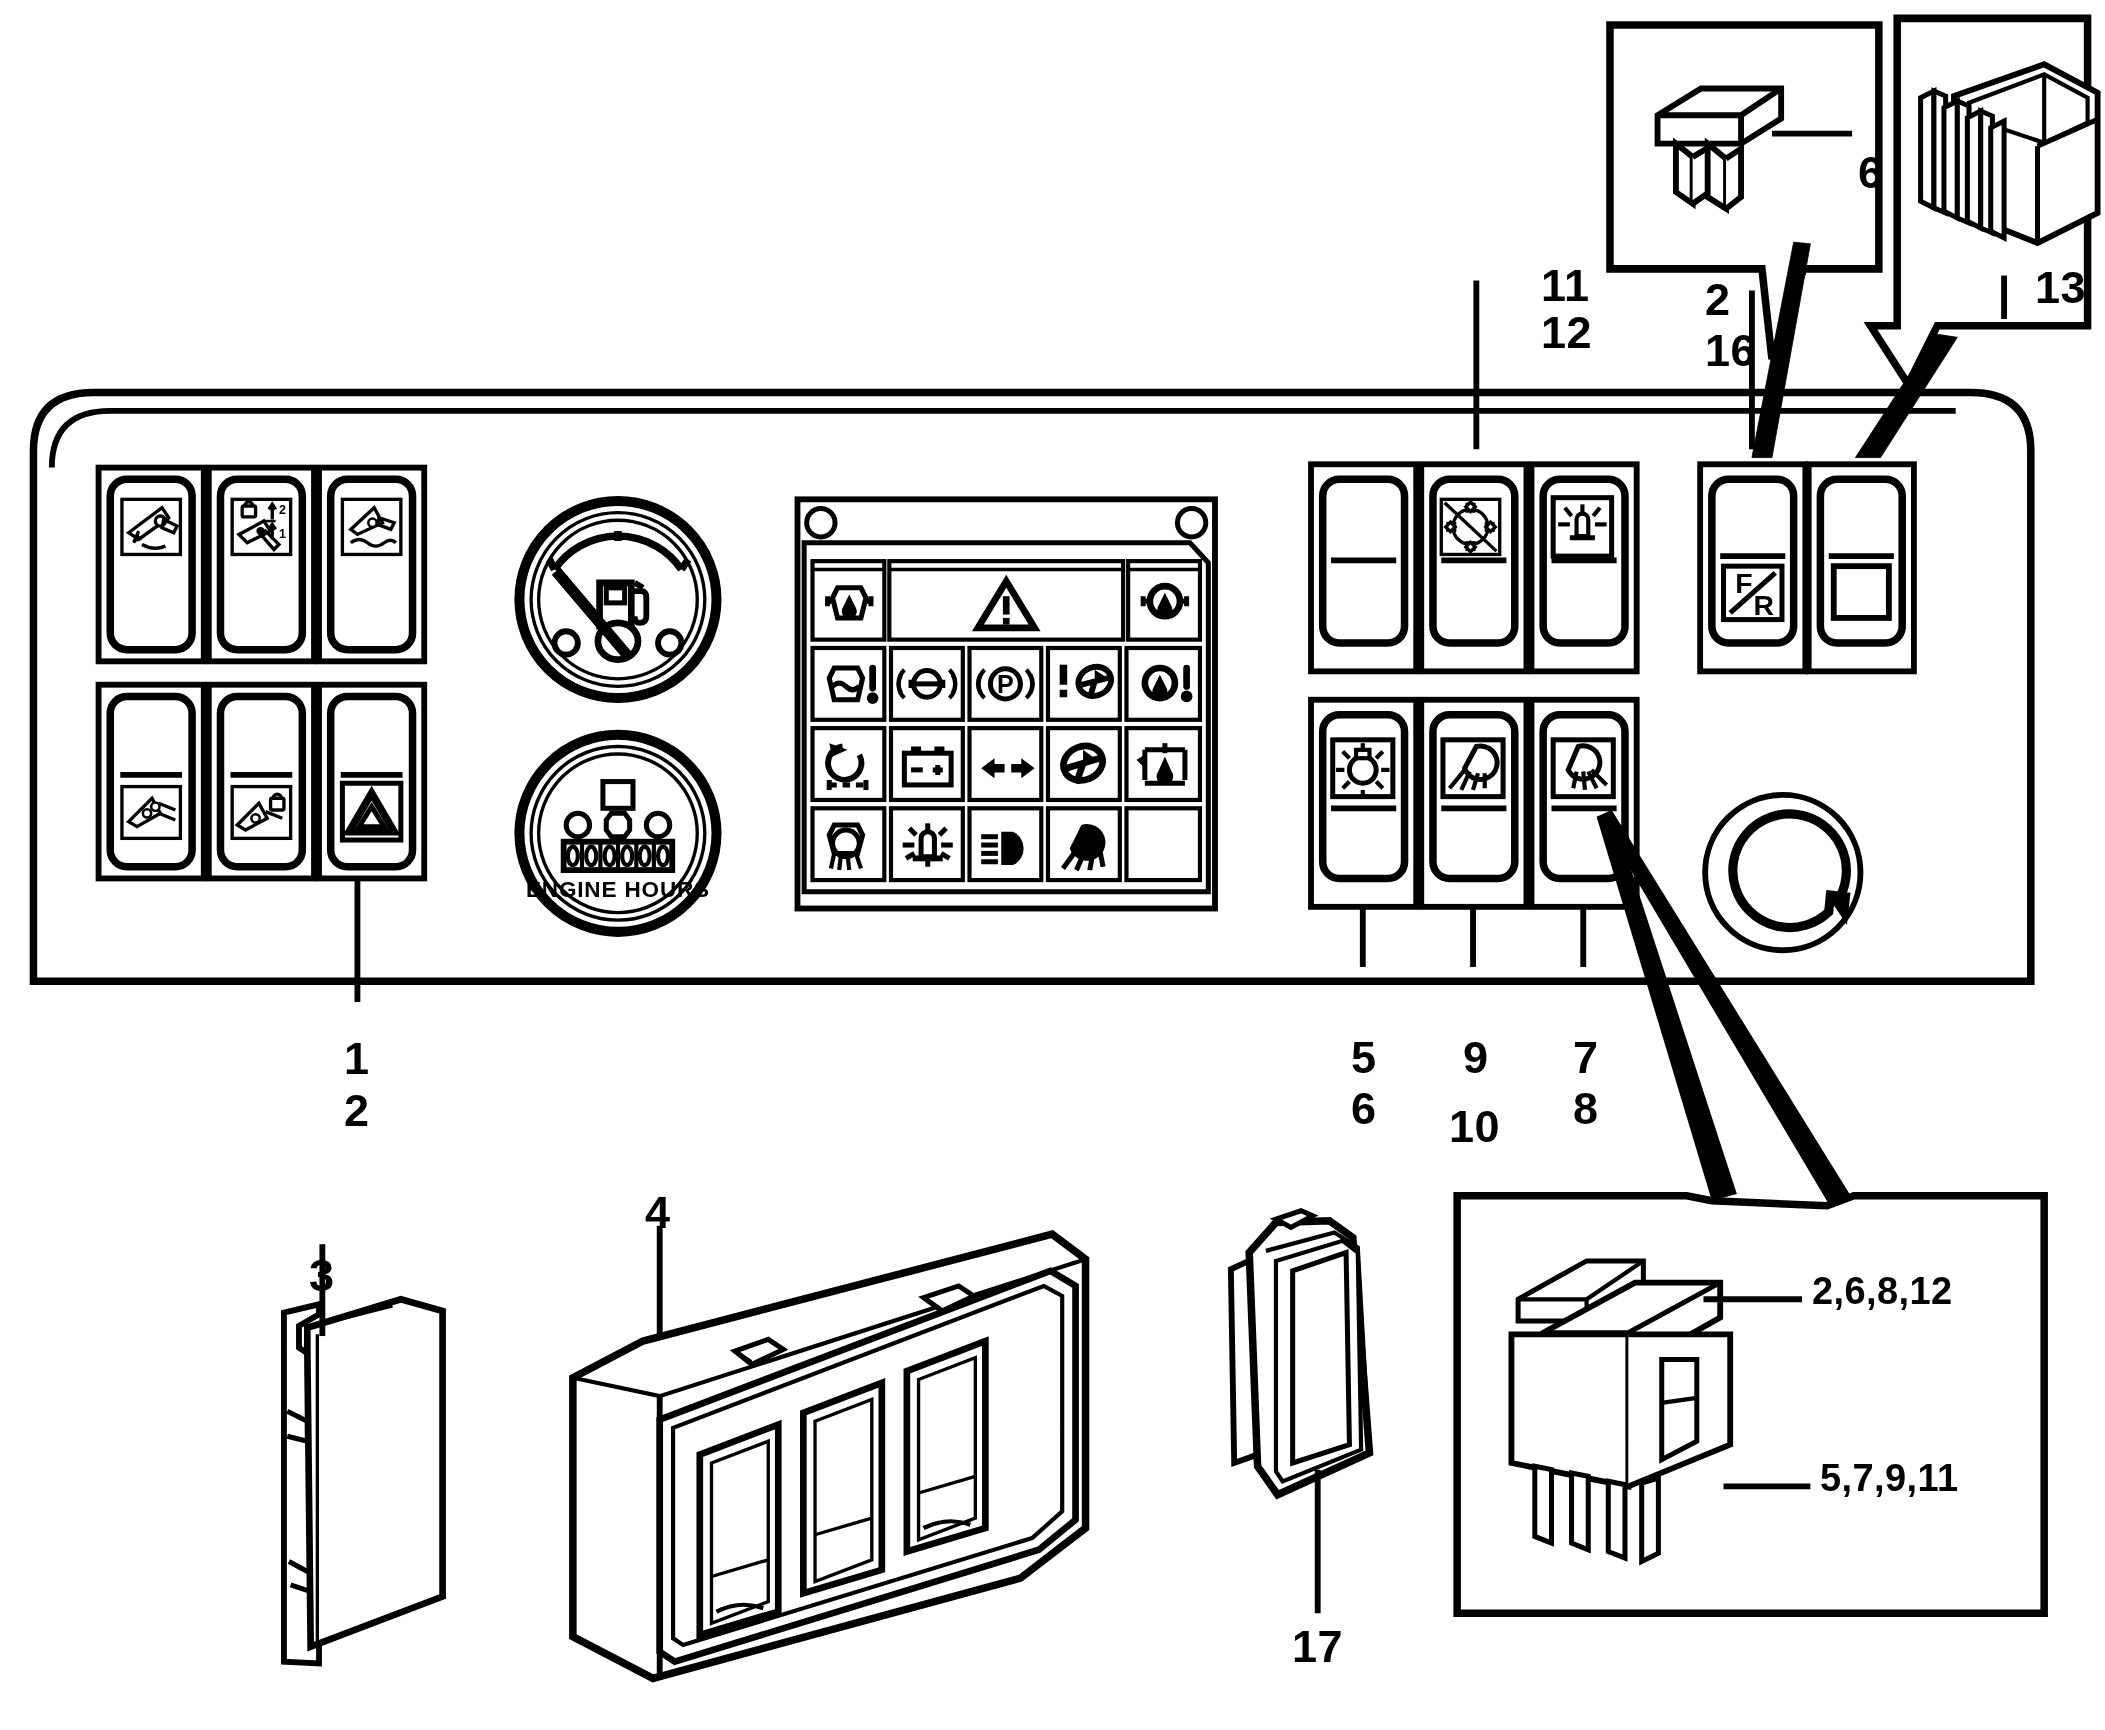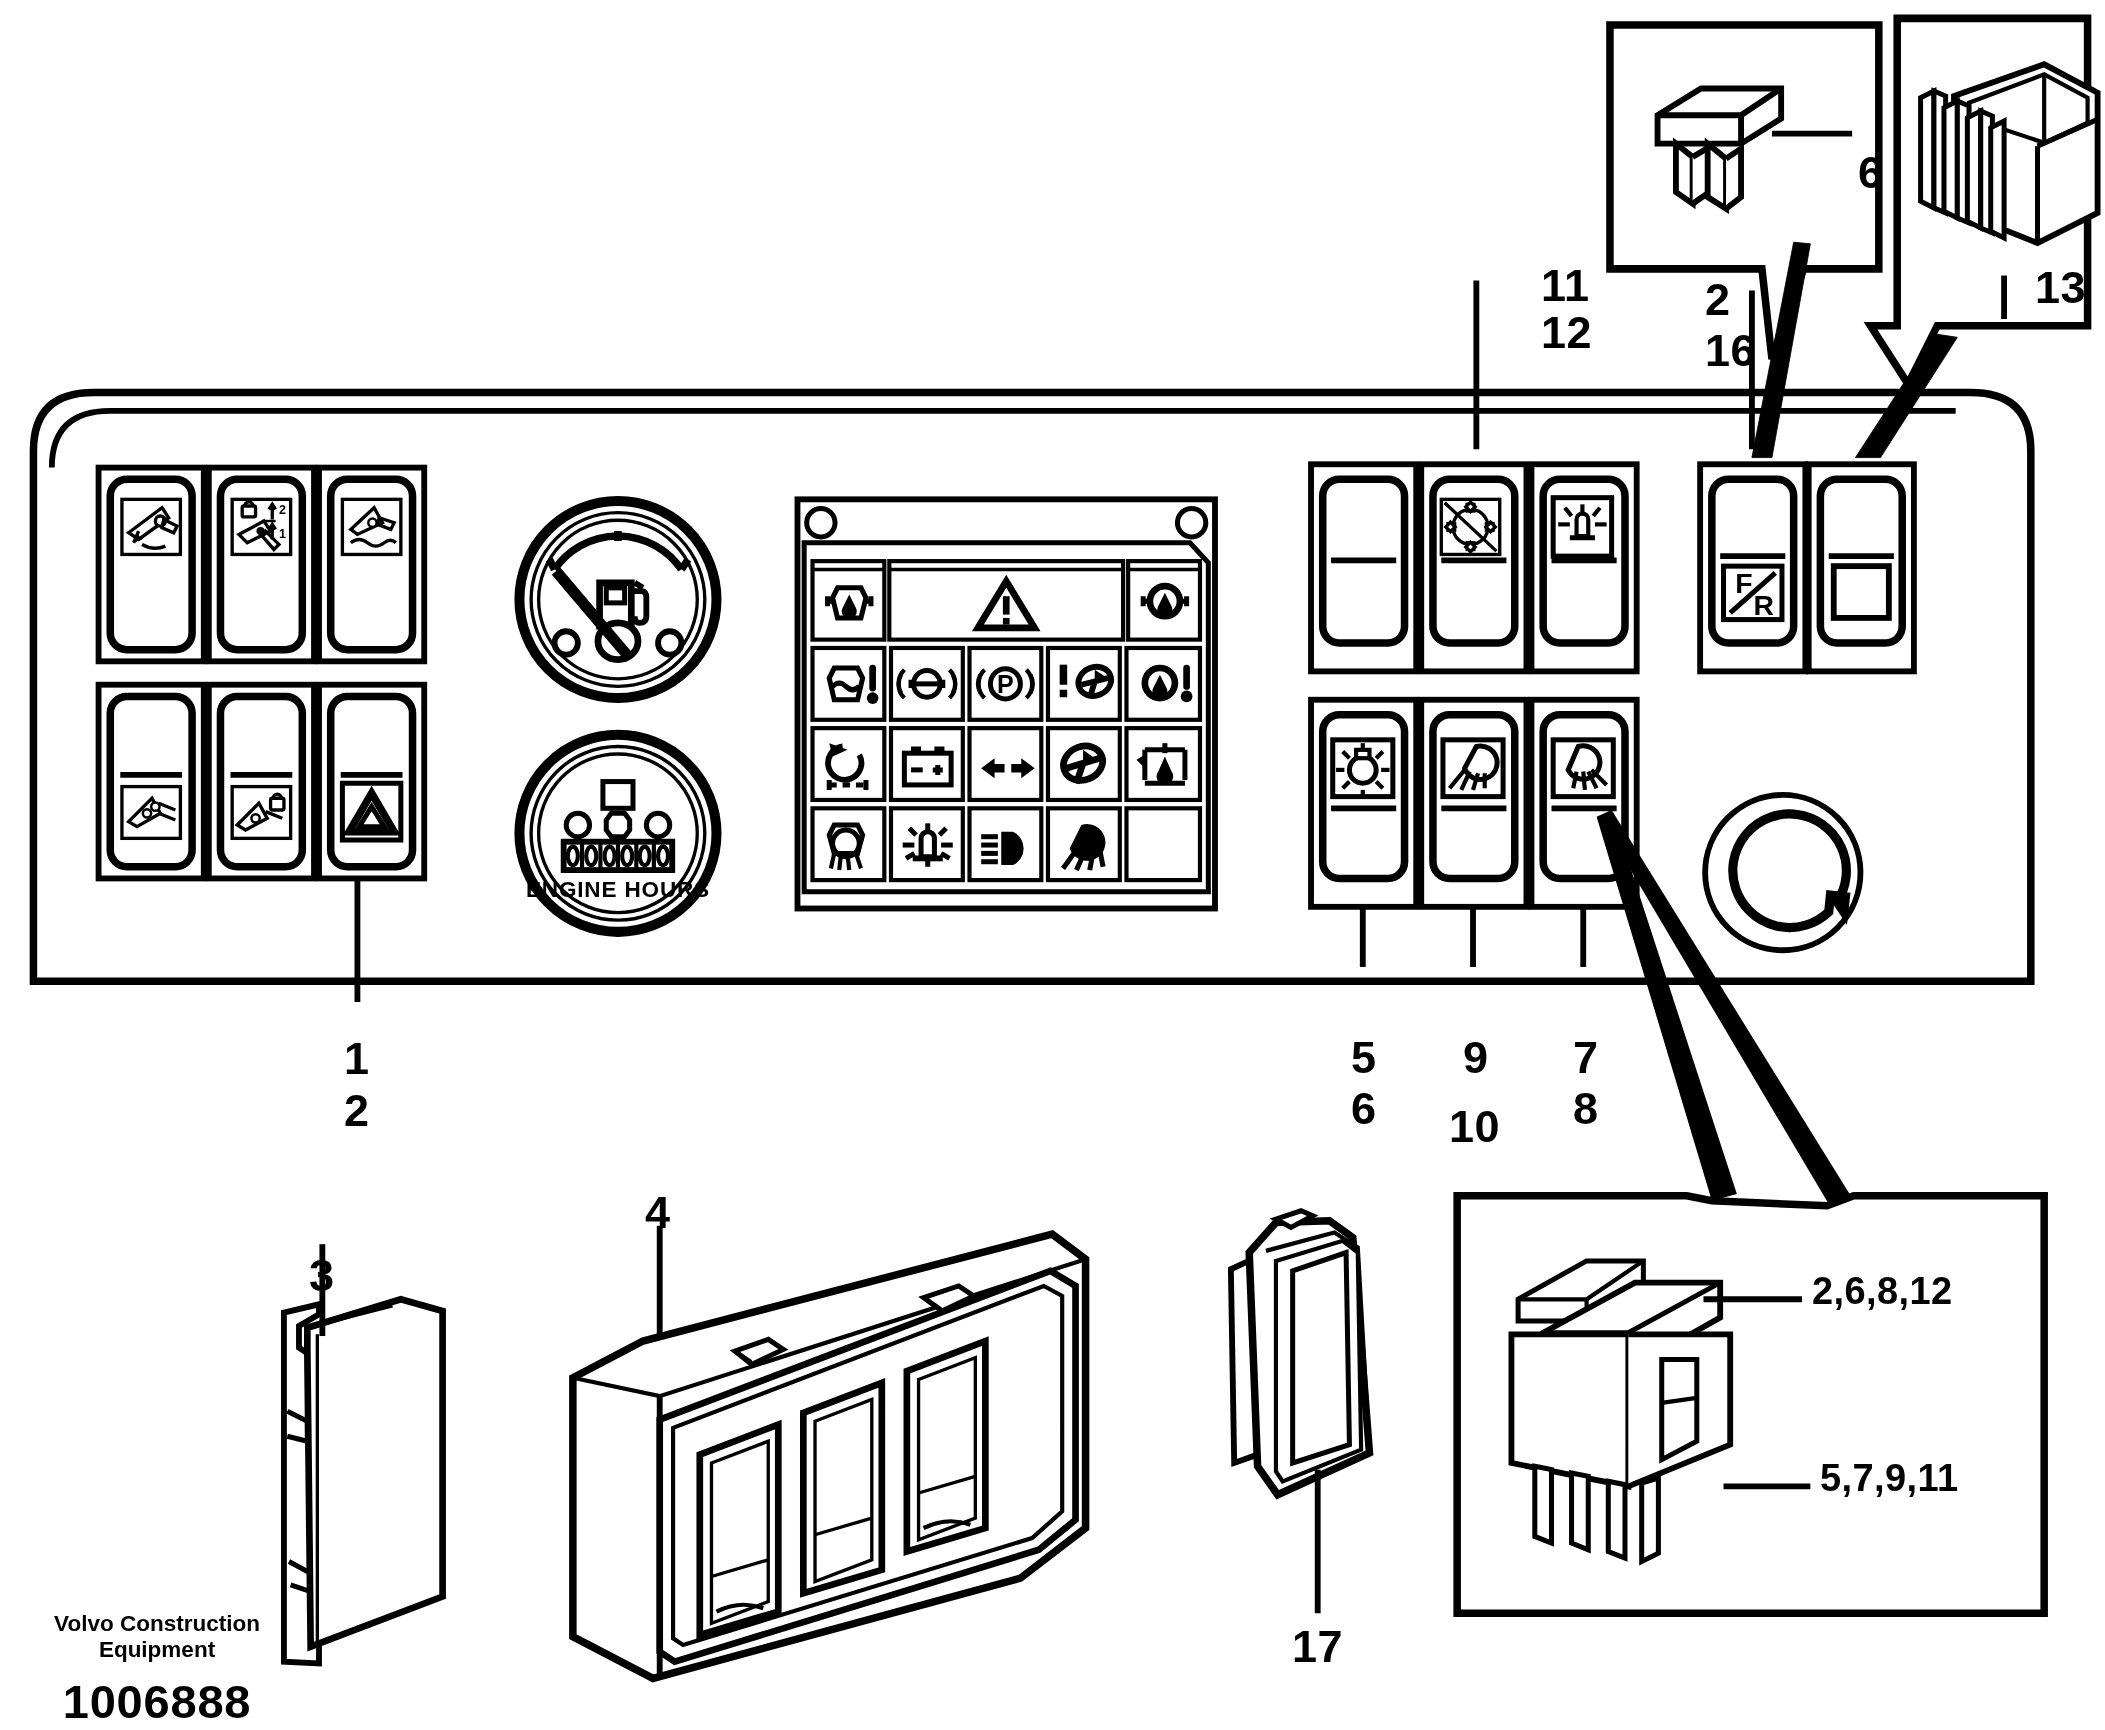--- a/index.html
+++ b/index.html
@@ -614,20 +614,15 @@
 <div class="callout c-lg" style="left:1858px;top:149px;">6</div>
 <div class="callout c-lg" style="left:2035px;top:264px;">13</div>
 
 <div class="callout c-lg" style="left:309px;top:1252px;">3</div>
 <div class="callout c-lg" style="left:645px;top:1189px;">4</div>
 <div class="callout c-lg" style="left:1292px;top:1623px;text-align:right;">17</div>
 
 <div class="callout c-md" style="left:1812px;top:1271px;">2,6,8,12</div>
 <div class="callout c-md" style="left:1820px;top:1458px;">5,7,9,11</div>
 
-<div class="brand">
-  <div class="bname">Volvo Construction</div>
-  <div class="bname">Equipment</div>
-  <div class="bnum">1006888</div>
+
 </div>
 
-</div>
-
 
 </body></html>

